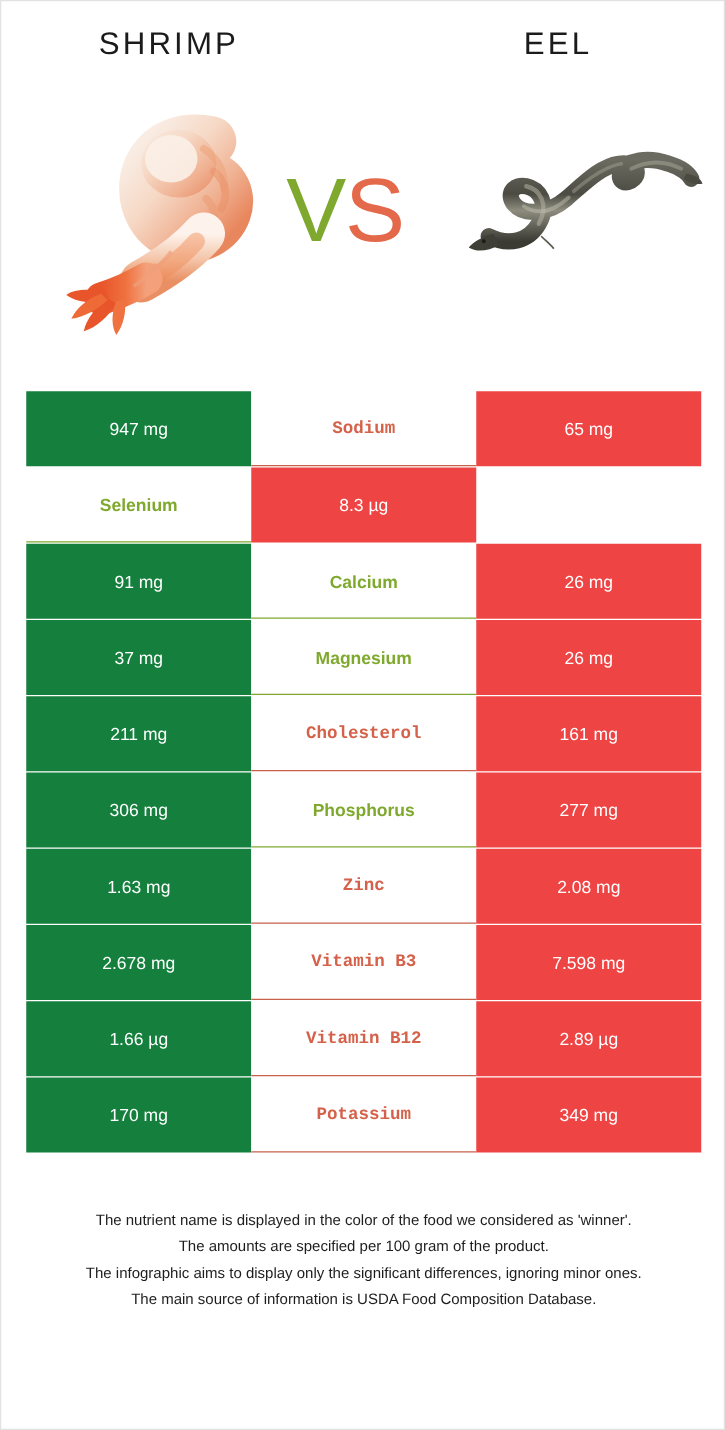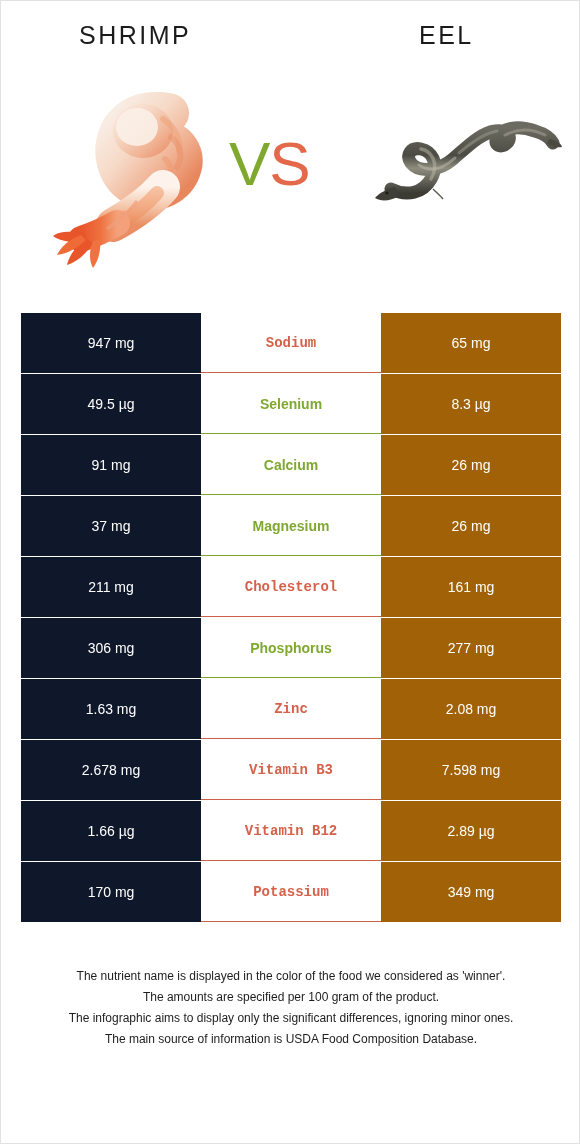--- a/index.html
+++ b/index.html
@@ -35,21 +35,21 @@
     color: #1b1b1b;
     white-space: nowrap;
   }
   .title-left  { left: 78px; }
   .title-right { left: 418px; }
 
   .vs-wrap {
     position: absolute;
     left: 228px;
     top: 132px;
-    font-size: 62px;
+    font-size: 72px;
     font-weight: 400;
     letter-spacing: -1px;
     font-family: "Liberation Sans", sans-serif;
     line-height: 1;
   }
   .vs-v { color: #7fa92e; }
   .vs-s { color: #e3694a; }
 
   .food-img {
     position: absolute;
@@ -71,26 +71,26 @@
   }
   .cell {
     display: flex;
     align-items: center;
     justify-content: center;
     font-size: 14px;
     box-sizing: border-box;
   }
   .cell-left {
     width: 180px;
-    background: #0f172a;
+    background: #15803d;
     color: #ffffff;
   }
   .cell-right {
     width: 180px;
-    background: #a16207;
+    background: #ef4444;
     color: #ffffff;
     text-align: right;
   }
   .cell-mid {
     width: 180px;
     background: #ffffff;
     font-weight: bold;
     font-size: 14px;
     border-top: 1px solid transparent;
     border-bottom: 1px solid transparent;
@@ -215,21 +215,20 @@
 
   <div class="table">
 
     <div class="row">
       <div class="cell cell-left">947 mg</div>
       <div class="cell cell-mid mid-orange bd-orange">Sodium</div>
       <div class="cell cell-right">65 mg</div>
     </div>
 
     <div class="row">
-      <div class="cell cell-left">49.5 µg</div>
       <div class="cell cell-mid mid-green bd-green">Selenium</div>
       <div class="cell cell-right">8.3 µg</div>
     </div>
 
     <div class="row">
       <div class="cell cell-left">91 mg</div>
       <div class="cell cell-mid mid-green bd-green">Calcium</div>
       <div class="cell cell-right">26 mg</div>
     </div>
 

